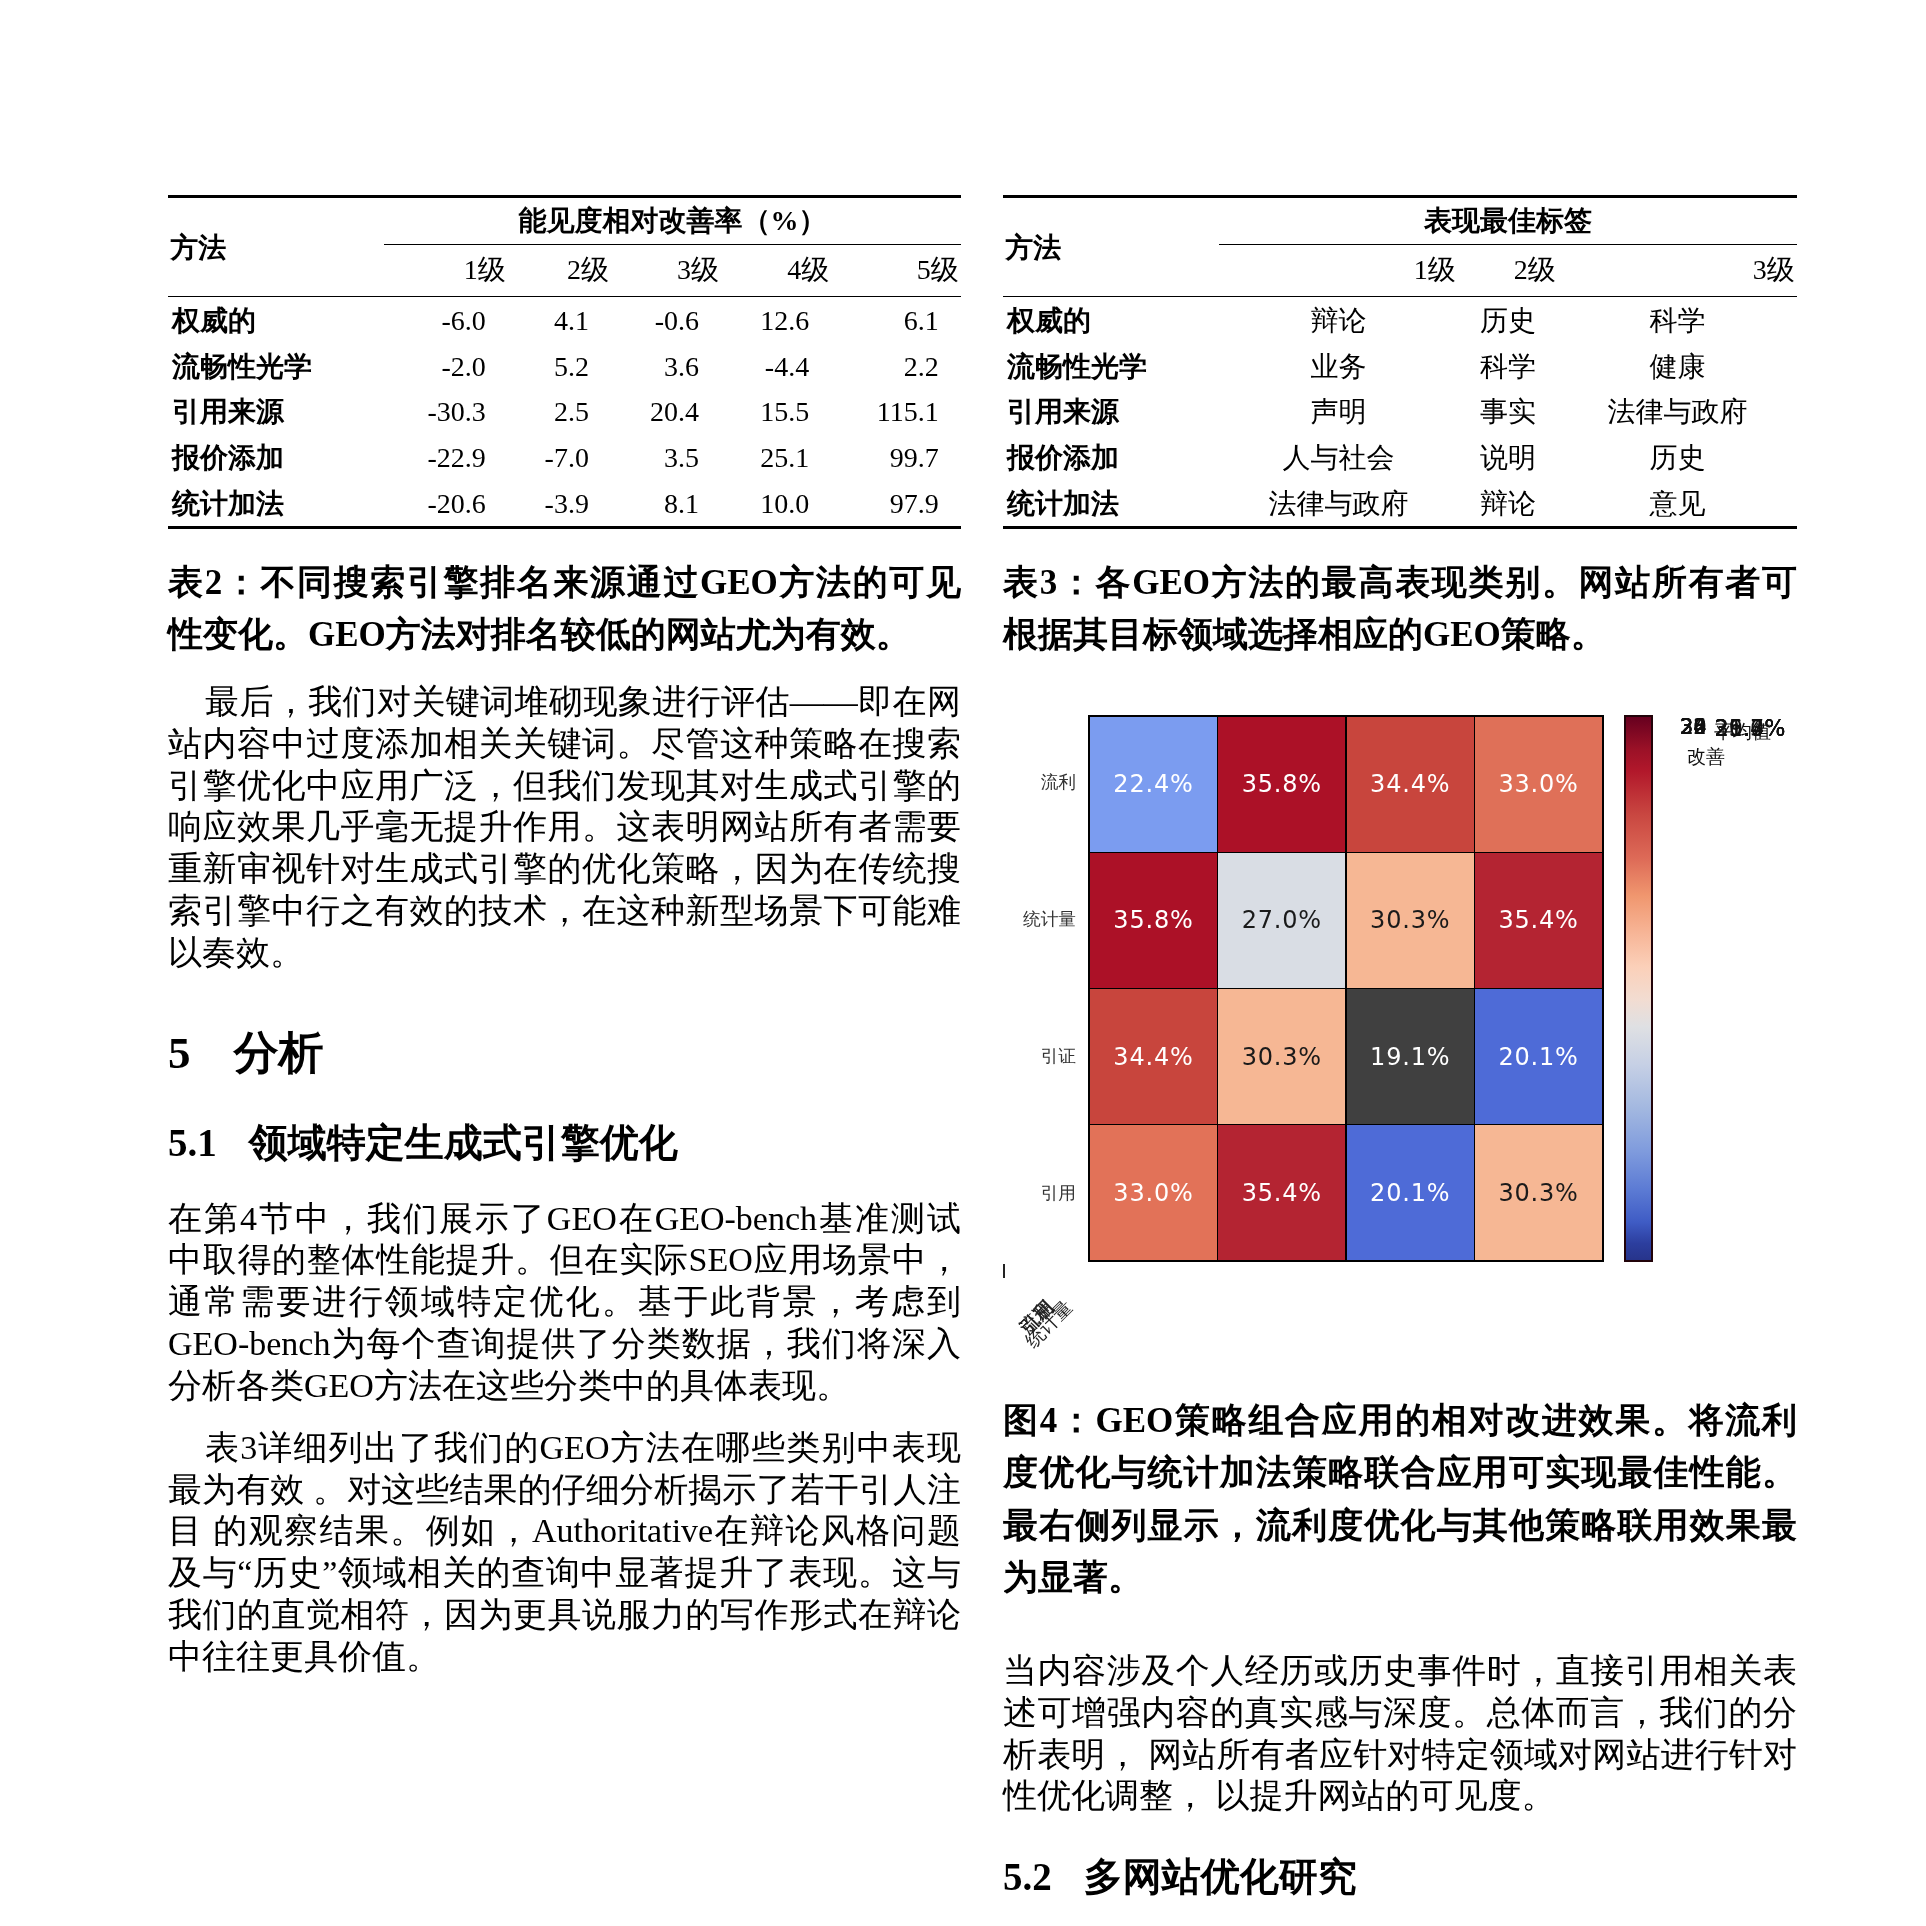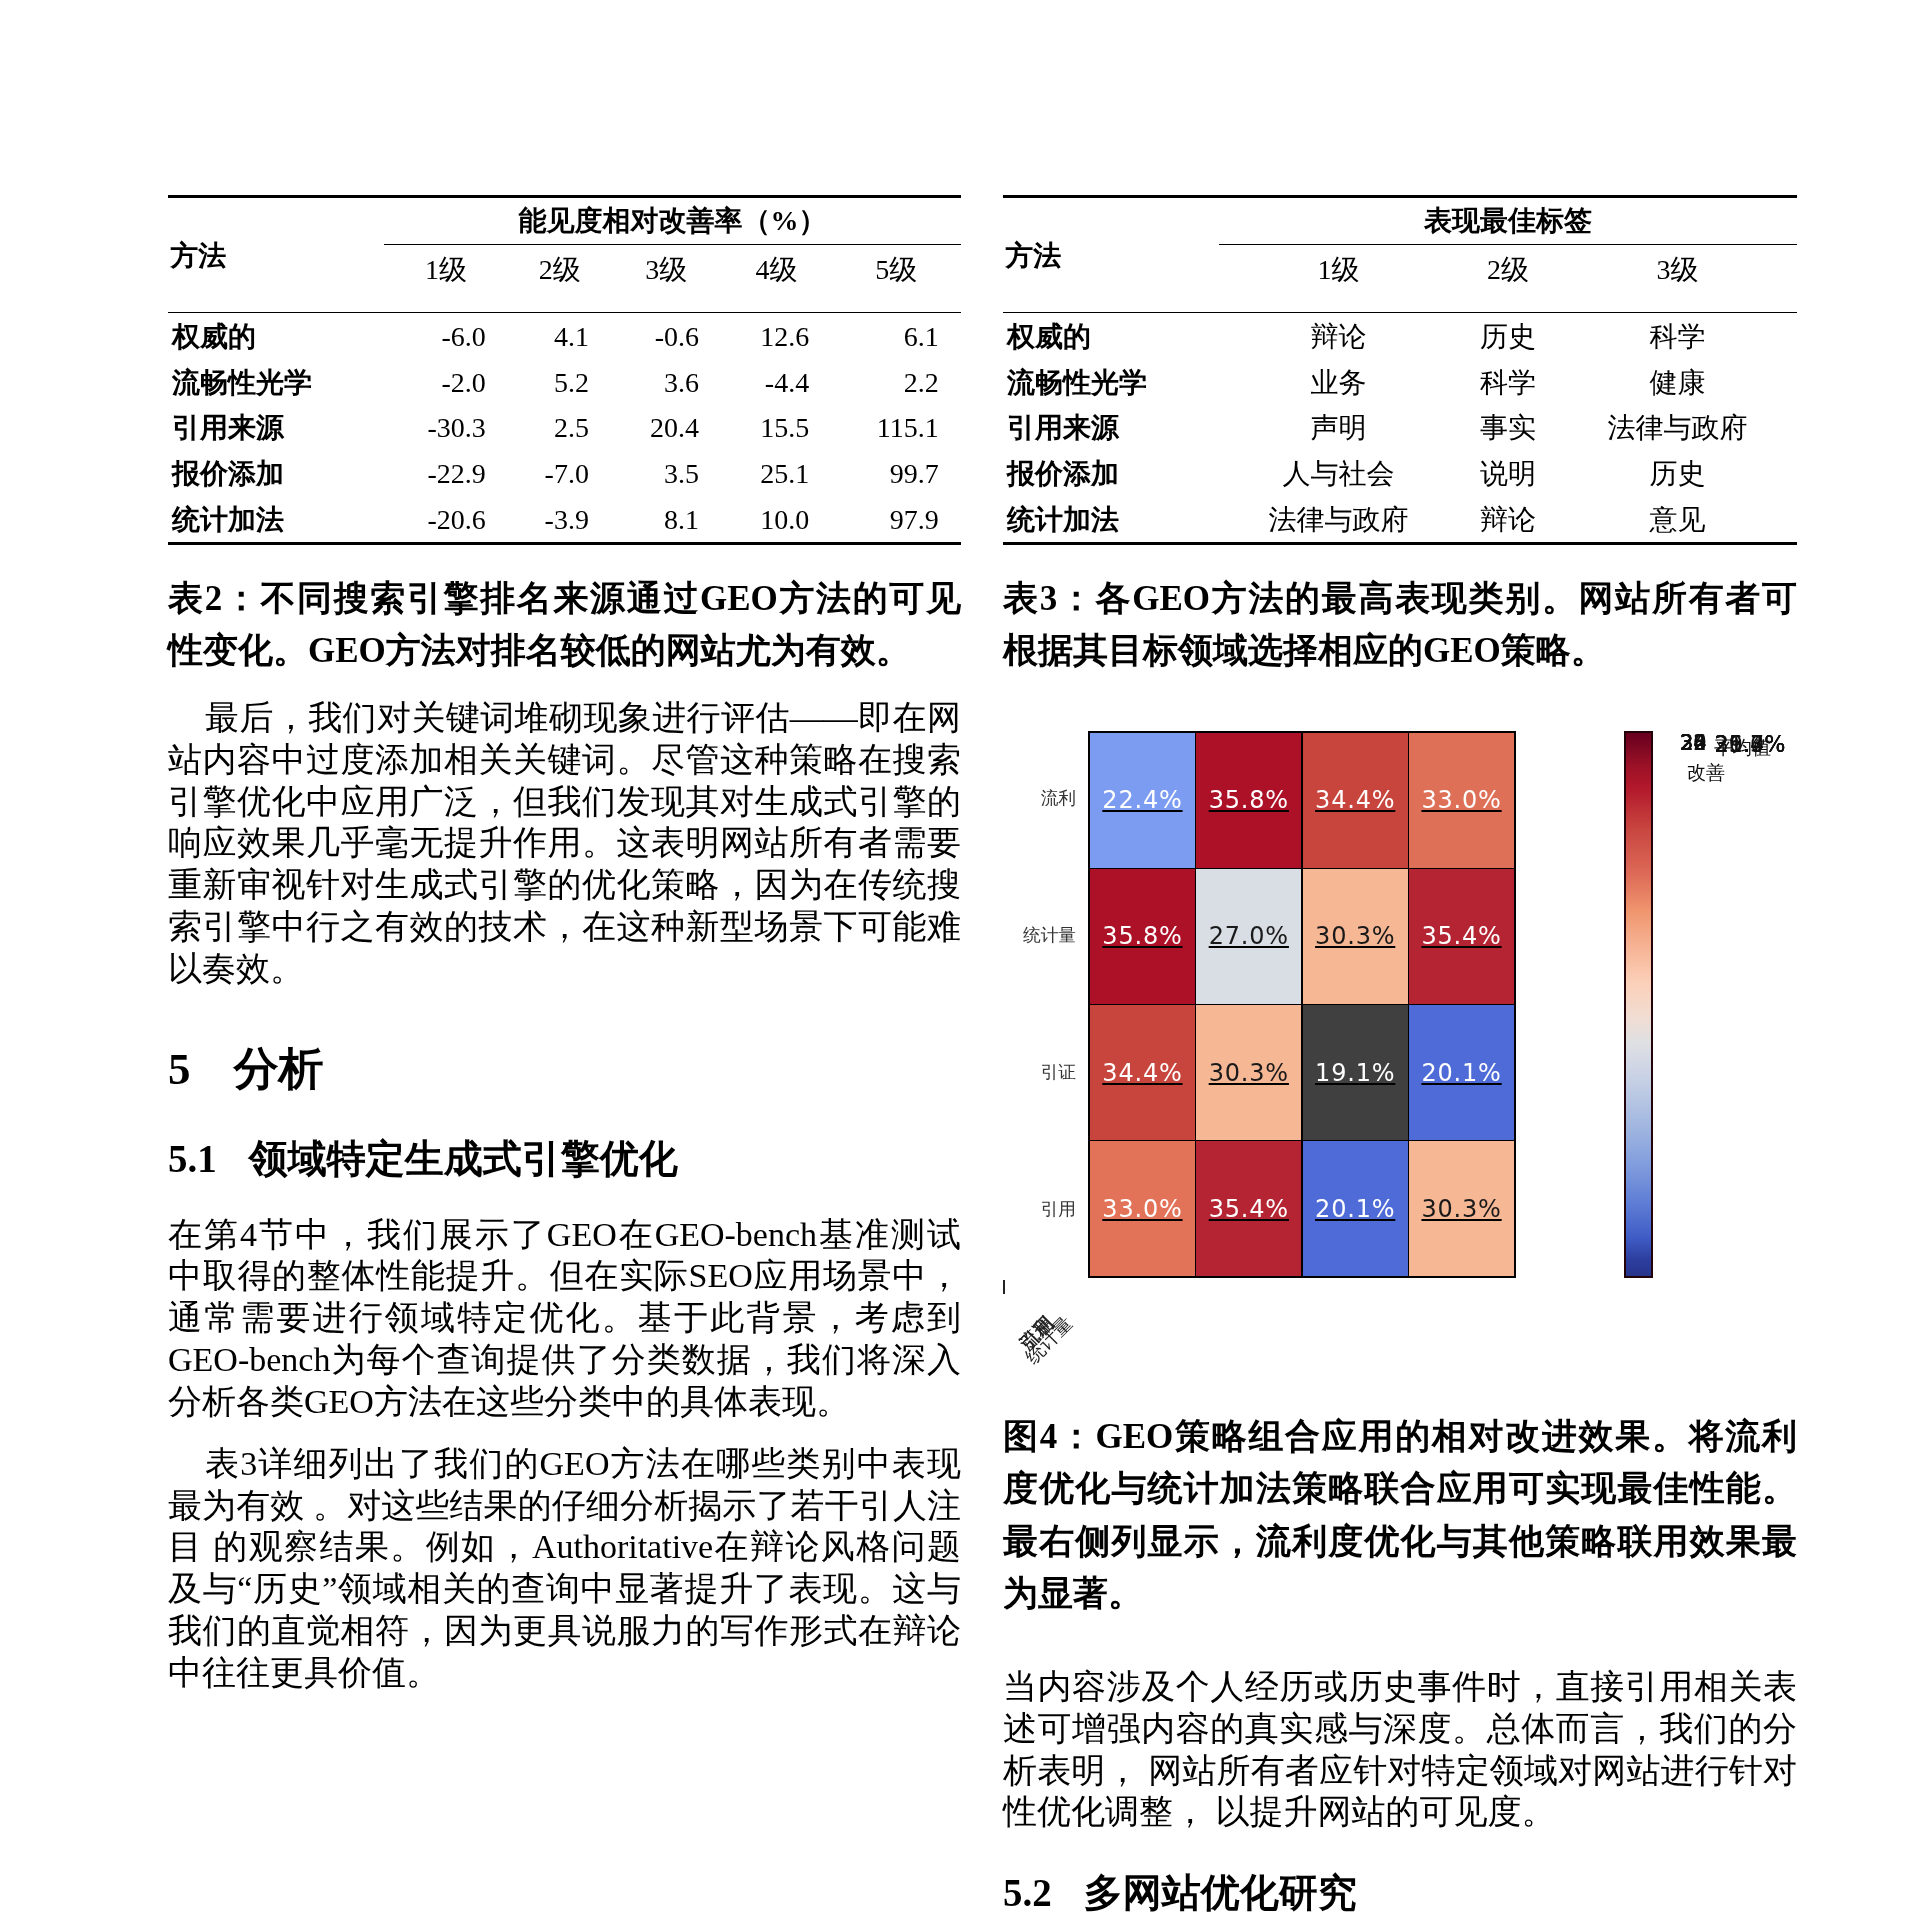--- a/index.html
+++ b/index.html
@@ -33,21 +33,21 @@
   }
   table.bt th, table.bt td { padding:5.4px 2.3px; }
   .method-h {
     text-align:left; font-weight:bold; vertical-align:middle;
     width:216px; border-bottom:1.5px solid #000; padding-left:3.9px;
   }
   .group-h {
     text-align:center; font-weight:bold;
     border-bottom:1.5px solid #000; padding-bottom:8.5px;
   }
-  tr.subhead th { font-weight:normal; text-align:center; border-bottom:1.5px solid #000; padding-top:7.7px; padding-bottom:25px; }
+  tr.subhead th { font-weight:normal; text-align:right; border-bottom:1.5px solid #000; padding-top:7.7px; padding-bottom:9px; }
   table.bt tbody td { text-align:center; }
   table.bt tbody td.num { text-align:right; padding-right:22.3px; }
   table.bt tbody td.rowlab { text-align:left; font-weight:bold; padding-left:3.9px; }
   .tcaption {
     margin-top:28px;
     font-weight:bold;
     font-size:35px; line-height:1.48;
     text-align:justify;
   }
 
@@ -74,28 +74,27 @@
 
   
   .fig4 {
     position:relative;
     margin-top:54px;
     width:794px; height:655px;
     font-family:"DejaVu Sans","Liberation Sans",sans-serif;
   }
   .hm-grid {
     position:absolute; left:85px; top:0;
-    width:428px; height:547px;
+    width:516px; height:547px;
     display:grid;
     grid-template-columns:repeat(4,1fr);
     grid-template-rows:repeat(4,1fr);
     border:2.3px solid #000;
     background:#000;
     gap:1.5px;
-    text-decoration:underline;
   }
   .hm-cell {
     display:flex; align-items:center; justify-content:center;
     font-size:24px; letter-spacing:0.8px;
   }
   .hm-rowlabel {
     position:absolute; left:0; width:73px;
     text-align:right; font-size:17.7px; color:#333;
     line-height:21.6px;
   }

